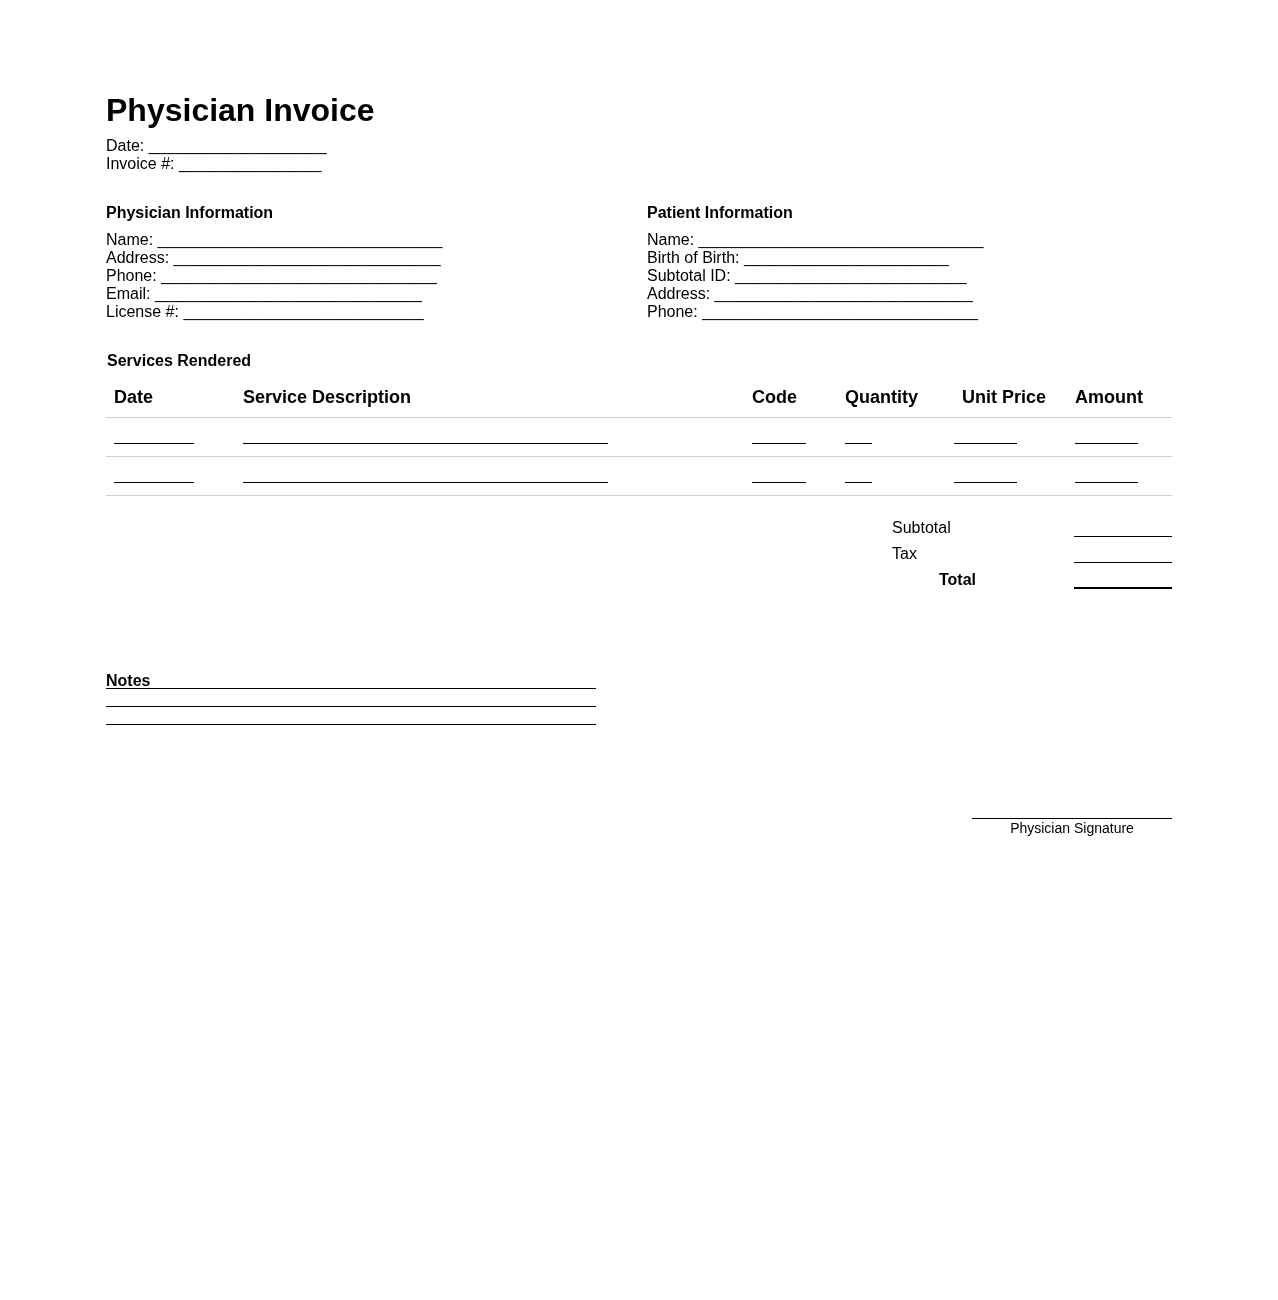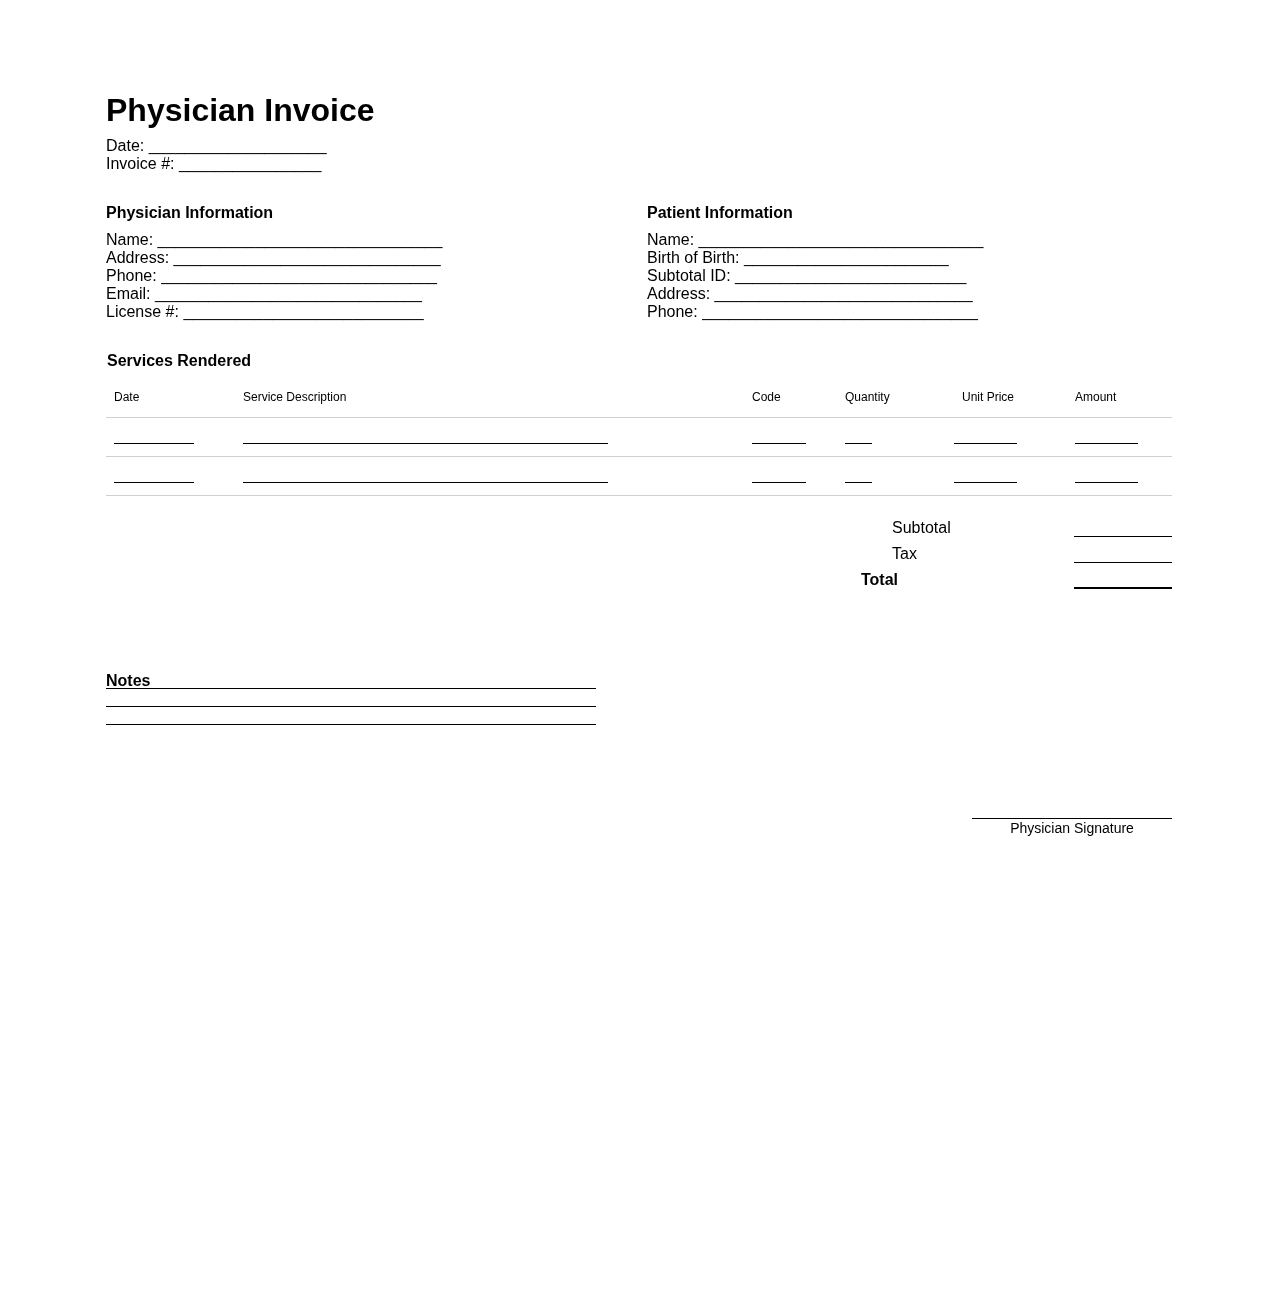--- a/index.html
+++ b/index.html
@@ -2,21 +2,21 @@
 <html><head>
 <meta charset="utf-8">
 <style>
   html, body { margin:0; padding:0; background:#ffffff; }
   body { width:1278px; height:1300px; position:relative; font-family:"Liberation Sans", sans-serif; color:#000; overflow:hidden; }
   .abs { position:absolute; white-space:pre; }
   .title { left:106px; top:90px; font-size:32px; font-weight:bold; line-height:40px; }
   .meta { font-size:16px; line-height:18px; }
   .h3 { font-size:16px; font-weight:bold; line-height:20px; }
   .field { font-size:16px; line-height:18px; }
-  .th { font-size:12px; font-weight:normal; line-height:20px; }
+  .th { font-size:18px; font-weight:bold; line-height:20px; }
   .line { position:absolute; height:1px; background:#000; }
   .rowsep { position:absolute; left:106px; width:1066px; height:1px; background:#d0d0d0; }
   .tot-label { font-size:16px; line-height:20px; }
   .tot-bold { font-weight:bold; }
   .sig-label { font-size:14px; line-height:16px; }
 </style>
 </head>
 <body>
 
 <div class="abs title">Physician Invoice</div>
@@ -70,21 +70,21 @@
     <div class="line" style="left:1075px;top:482px;width:63px;"></div>
   </div>
   <div class="rowsep" style="top:495px;"></div>
 </div>
 
 <div>
   <div class="abs tot-label" style="left:892px;top:518px;">Subtotal</div>
   <div class="line" style="left:1074px;top:536px;width:98px;"></div>
   <div class="abs tot-label" style="left:892px;top:544px;">Tax</div>
   <div class="line" style="left:1074px;top:562px;width:98px;"></div>
-  <div class="abs tot-label tot-bold" style="left:861px;top:570px;">Total</div>
+  <div class="abs tot-label tot-bold" style="left:939px;top:570px;">Total</div>
   <div class="line" style="left:1074px;top:587px;width:98px;height:2px;"></div>
 </div>
 
 <div class="abs h3" style="left:106px;top:671px;">Notes</div>
 <div class="line" style="left:106px;top:688px;width:490px;"></div>
 <div class="line" style="left:106px;top:706px;width:490px;"></div>
 <div class="line" style="left:106px;top:724px;width:490px;"></div>
 
 <div class="line" style="left:972px;top:818px;width:200px;"></div>
 <div class="abs sig-label" style="left:972px;top:820px;width:200px;text-align:center;">Physician Signature</div>

